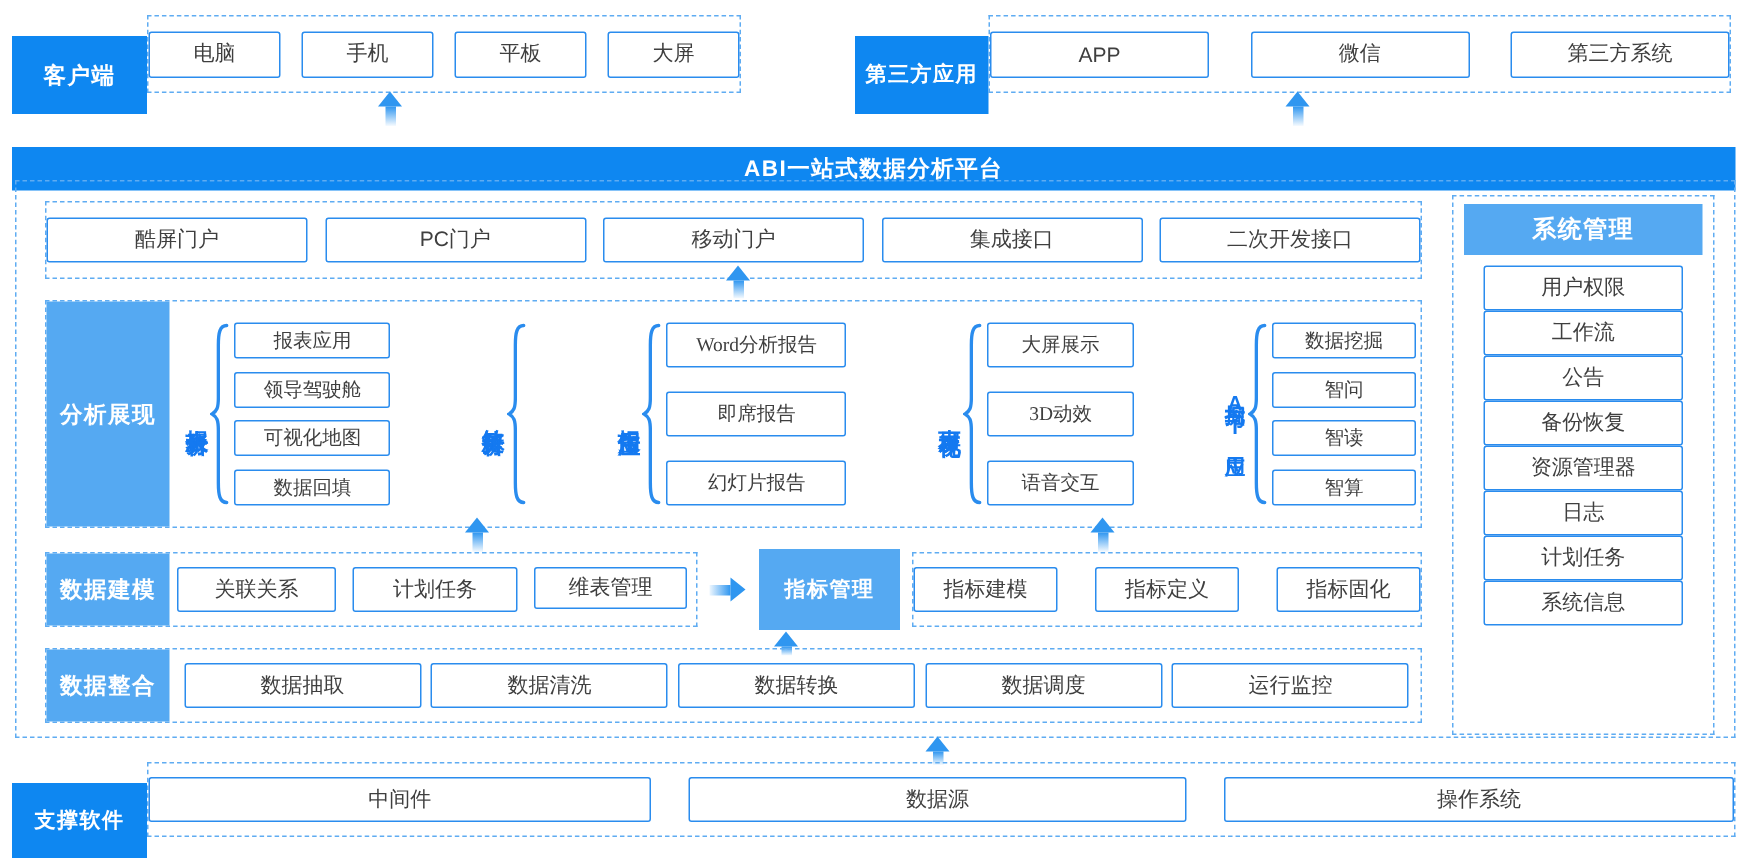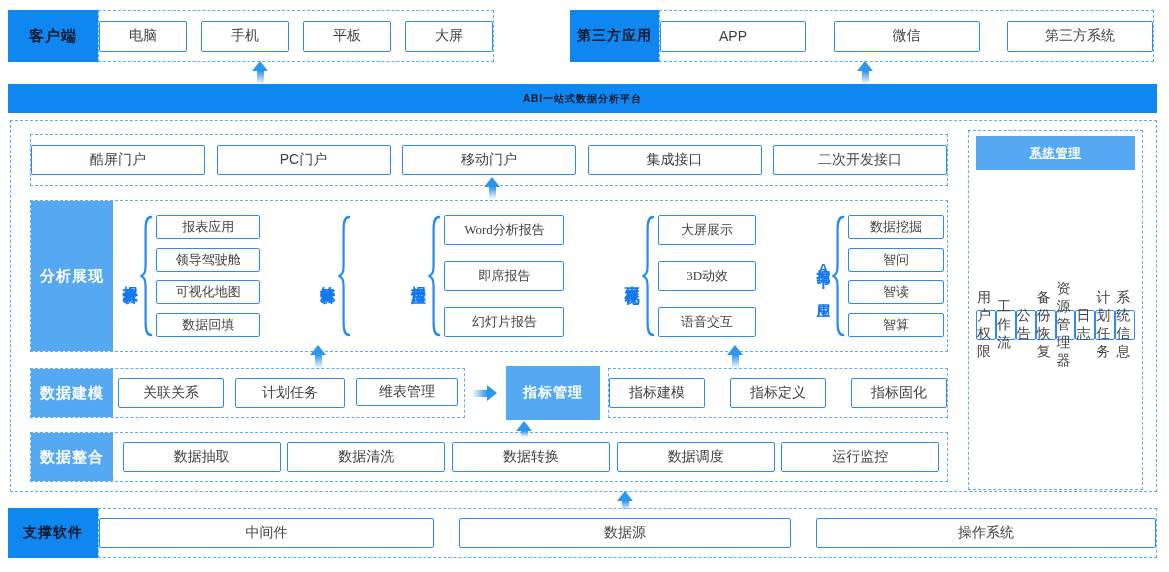--- a/index.html
+++ b/index.html
@@ -1,20 +1,20 @@
 <!DOCTYPE html>
 <html><head>
 <meta charset="utf-8">
 <style>
   html,body{margin:0;padding:0;background:#ffffff;}
   body{font-family:"Liberation Sans","DejaVu Sans",sans-serif;}
   .stage{position:relative;width:1169px;height:572px;background:#ffffff;overflow:hidden;}
   .abs{position:absolute;box-sizing:border-box;}
-  .bluebox{background:#0e87f1;color:#0f172a;display:flex;align-items:center;justify-content:center;
-           font-size:15px;font-weight:bold;letter-spacing:1px;}
+  .bluebox{background:#0e87f1;color:#ffffff;display:flex;align-items:center;justify-content:center;
+           font-size:15px;font-weight:bold;letter-spacing:1px;margin-top:14px;}
   .lightbox{background:#55a9f2;color:#ffffff;display:flex;align-items:center;justify-content:center;
            font-size:15px;font-weight:bold;letter-spacing:1px;}
   .dashed{border:1.5px dashed #5facf2;}
   .wbox{background:#ffffff;border:1.5px solid #2a8cee;border-radius:2px;color:#3f3f3f;
         display:flex;align-items:center;justify-content:center;font-size:14px;box-sizing:border-box;}
   .rowflex{display:flex;align-items:center;justify-content:space-between;width:100%;height:100%;}
   
   .groups{display:flex;justify-content:space-between;align-items:center;}
   .group{display:flex;flex-direction:row;align-items:center;height:124px;}
   .vlabel{writing-mode:vertical-rl;text-orientation:upright;font-size:15px;font-weight:bold;
@@ -59,21 +59,21 @@
       <div class="wbox" style="width:146px;height:31px;">APP</div>
       <div class="wbox" style="width:146px;height:31px;">微信</div>
       <div class="wbox" style="width:146px;height:31px;">第三方系统</div>
     </div>
   </div>
   <div class="abs arrow-up" style="left:857px;top:61px;">
     <div class="head"></div>
       <div class="tail" style="height:13px;"></div>
   </div>
 
-  <div class="abs bluebox" style="left:8px;top:84px;width:1149px;height:29px;font-size:10px;">ABI一站式数据分析平台</div>
+  <div class="abs bluebox" style="left:8px;top:84px;width:1149px;height:29px;font-size:15px;">ABI一站式数据分析平台</div>
 
   <div class="abs dashed" style="left:10px;top:120px;width:1147px;height:372px;"></div>
 
   <div class="abs dashed" style="left:30px;top:134px;width:918px;height:52px;">
     <div class="rowflex">
       <div class="wbox" style="width:174px;height:30px;">酷屏门户</div>
       <div class="wbox" style="width:174px;height:30px;">PC门户</div>
       <div class="wbox" style="width:174px;height:30px;">移动门户</div>
       <div class="wbox" style="width:174px;height:30px;">集成接口</div>
       <div class="wbox" style="width:174px;height:30px;">二次开发接口</div>
@@ -188,22 +188,22 @@
   <div class="abs lightbox" style="left:31px;top:433px;width:82px;height:48px;">数据整合</div>
   <div class="abs" style="left:116px;top:442px;width:830px;height:30px;display:flex;justify-content:space-evenly;">
     <div class="wbox" style="width:158px;height:30px;">数据抽取</div>
     <div class="wbox" style="width:158px;height:30px;">数据清洗</div>
     <div class="wbox" style="width:158px;height:30px;">数据转换</div>
     <div class="wbox" style="width:158px;height:30px;">数据调度</div>
     <div class="wbox" style="width:158px;height:30px;">运行监控</div>
   </div>
 
   <div class="abs dashed" style="left:968px;top:130px;width:175px;height:360px;"></div>
-  <div class="abs lightbox" style="left:976px;top:136px;width:159px;height:34px;font-size:12px;text-decoration:underline;">系统管理</div>
-  <div class="abs" style="left:976px;top:177px;width:159px;height:296px;display:flex;flex-direction:row;justify-content:space-between;align-items:center;">
+  <div class="abs lightbox" style="left:976px;top:136px;width:159px;height:34px;font-size:16px;">系统管理</div>
+  <div class="abs" style="left:976px;top:177px;width:159px;height:296px;display:flex;flex-direction:column;align-items:center;">
     <div class="wbox" style="width:133px;height:30px;">用户权限</div>
     <div class="wbox" style="width:133px;height:30px;">工作流</div>
     <div class="wbox" style="width:133px;height:30px;">公告</div>
     <div class="wbox" style="width:133px;height:30px;">备份恢复</div>
     <div class="wbox" style="width:133px;height:30px;">资源管理器</div>
     <div class="wbox" style="width:133px;height:30px;">日志</div>
     <div class="wbox" style="width:133px;height:30px;">计划任务</div>
     <div class="wbox" style="width:133px;height:30px;">系统信息</div>
   </div>
 

